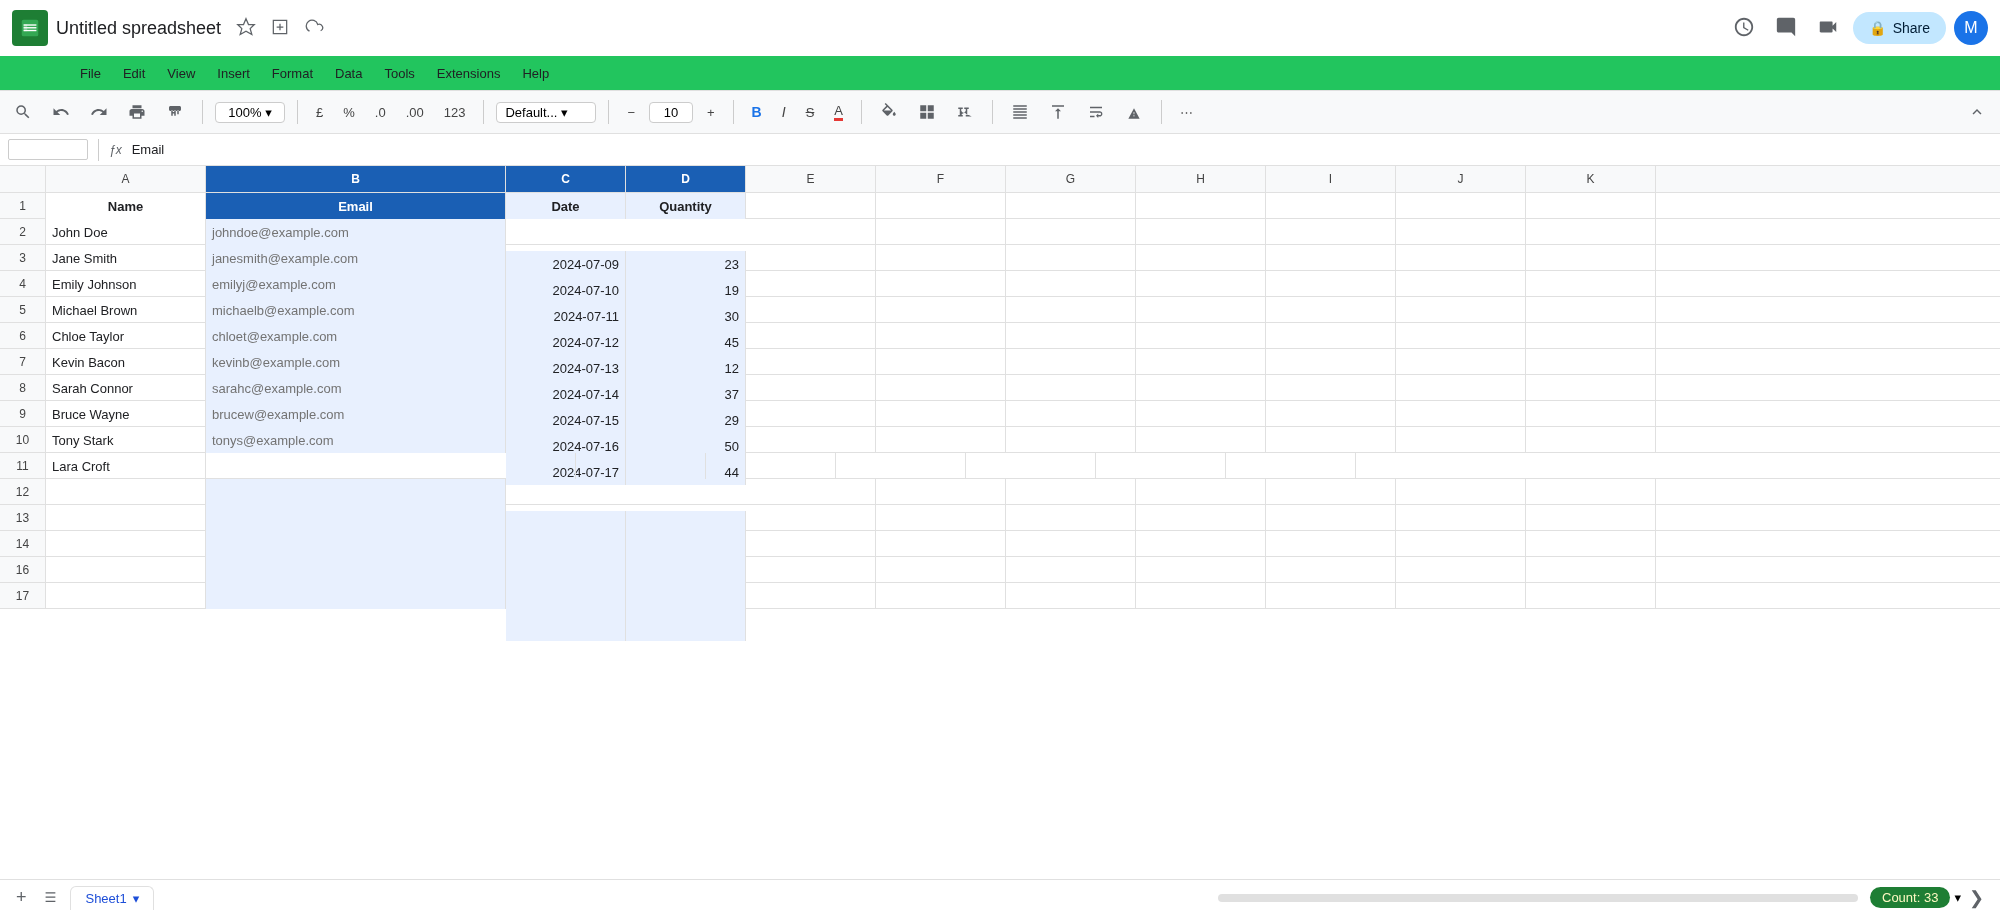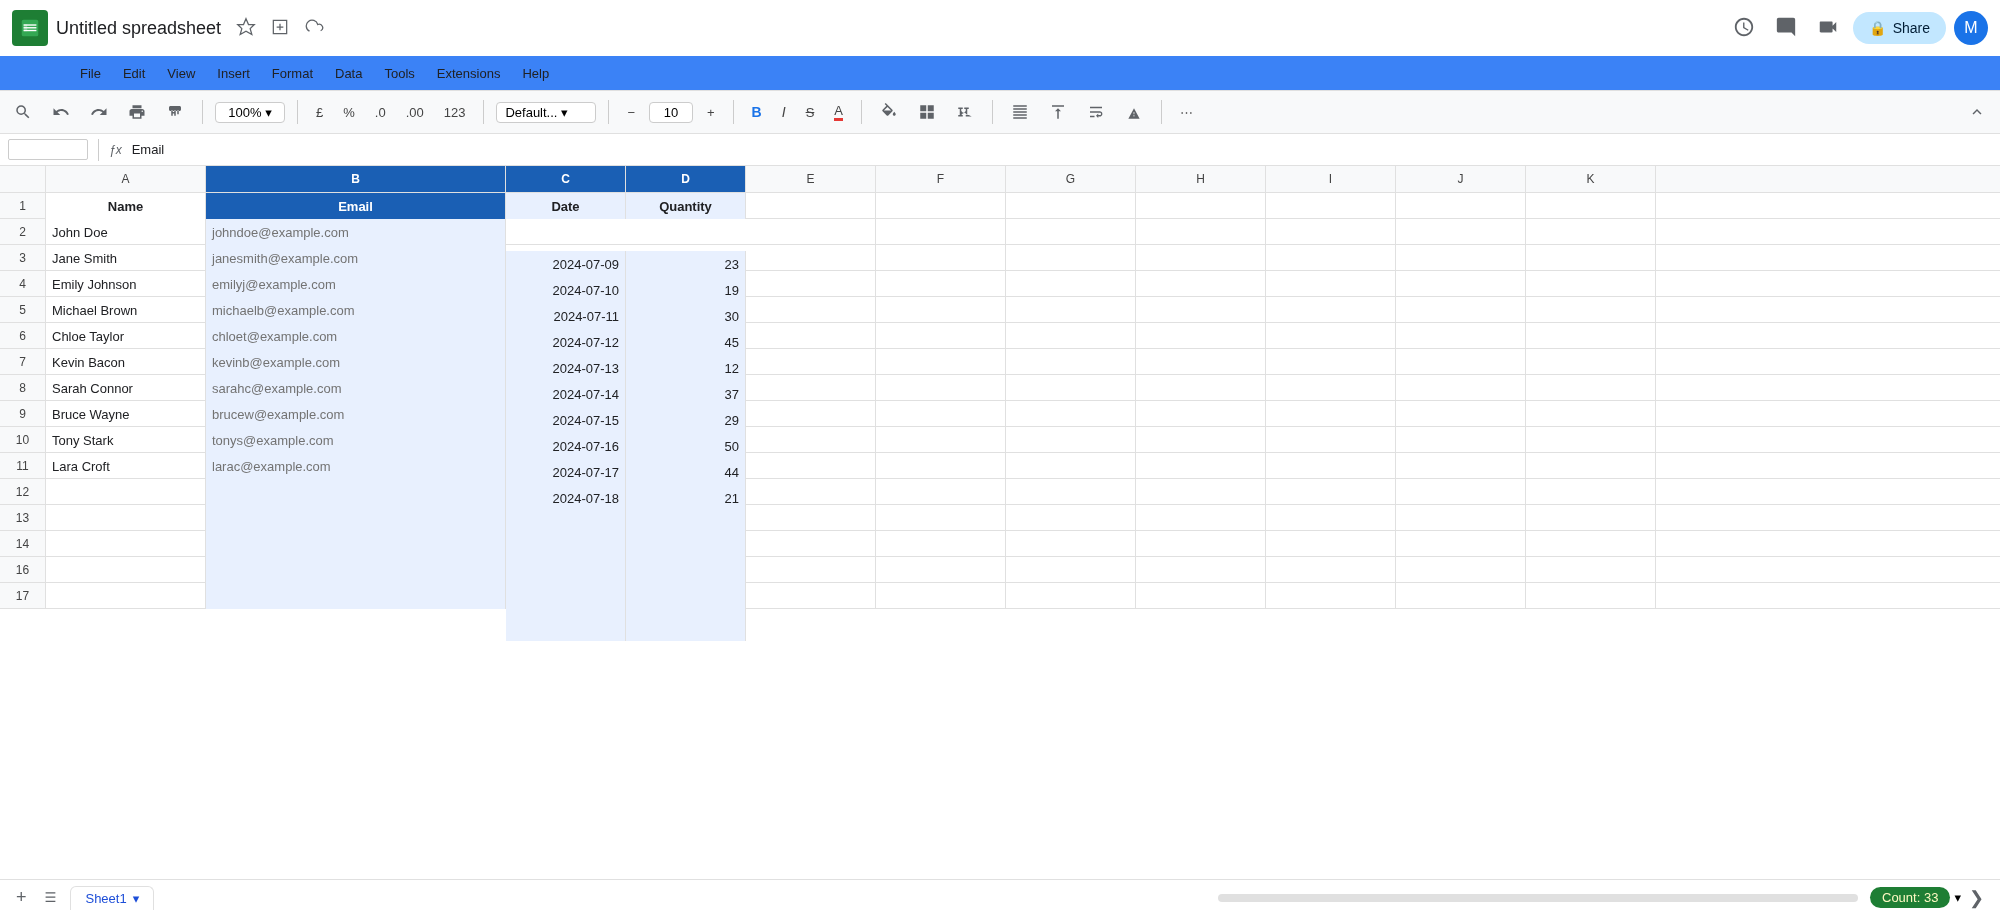--- a/index.html
+++ b/index.html
@@ -41,21 +41,21 @@
       font-size: 16px; font-weight: 500; cursor: pointer;
     }
 
     
     #menubar {
       display: flex;
       align-items: center;
       height: 34px;
       padding: 0 70px;
       gap: 2px;
-      background: #3b82f6;
+      background: #22c55e;
     }
     .menu-item {
       padding: 4px 10px;
       border-radius: 4px;
       cursor: pointer;
       font-size: 13px;
       color: #202124;
     }
 
     
@@ -559,21 +559,20 @@
         <div class="cell col-f"></div>
         <div class="cell col-g"></div>
         <div class="cell col-h"></div>
         <div class="cell col-i"></div>
         <div class="cell col-j"></div>
         <div class="cell col-k"></div>
       </div>
       <div class="grid-row">
         <div class="row-num">11</div>
         <div class="cell col-a">Lara Croft</div>
-        <div class="cell col-b data">larac@example.com</div>
         <div class="cell col-c selected-col right">2024-07-18</div>
         <div class="cell col-d selected-col right">21</div>
         <div class="cell col-e"></div>
         <div class="cell col-f"></div>
         <div class="cell col-g"></div>
         <div class="cell col-h"></div>
         <div class="cell col-i"></div>
         <div class="cell col-j"></div>
         <div class="cell col-k"></div>
       </div>

